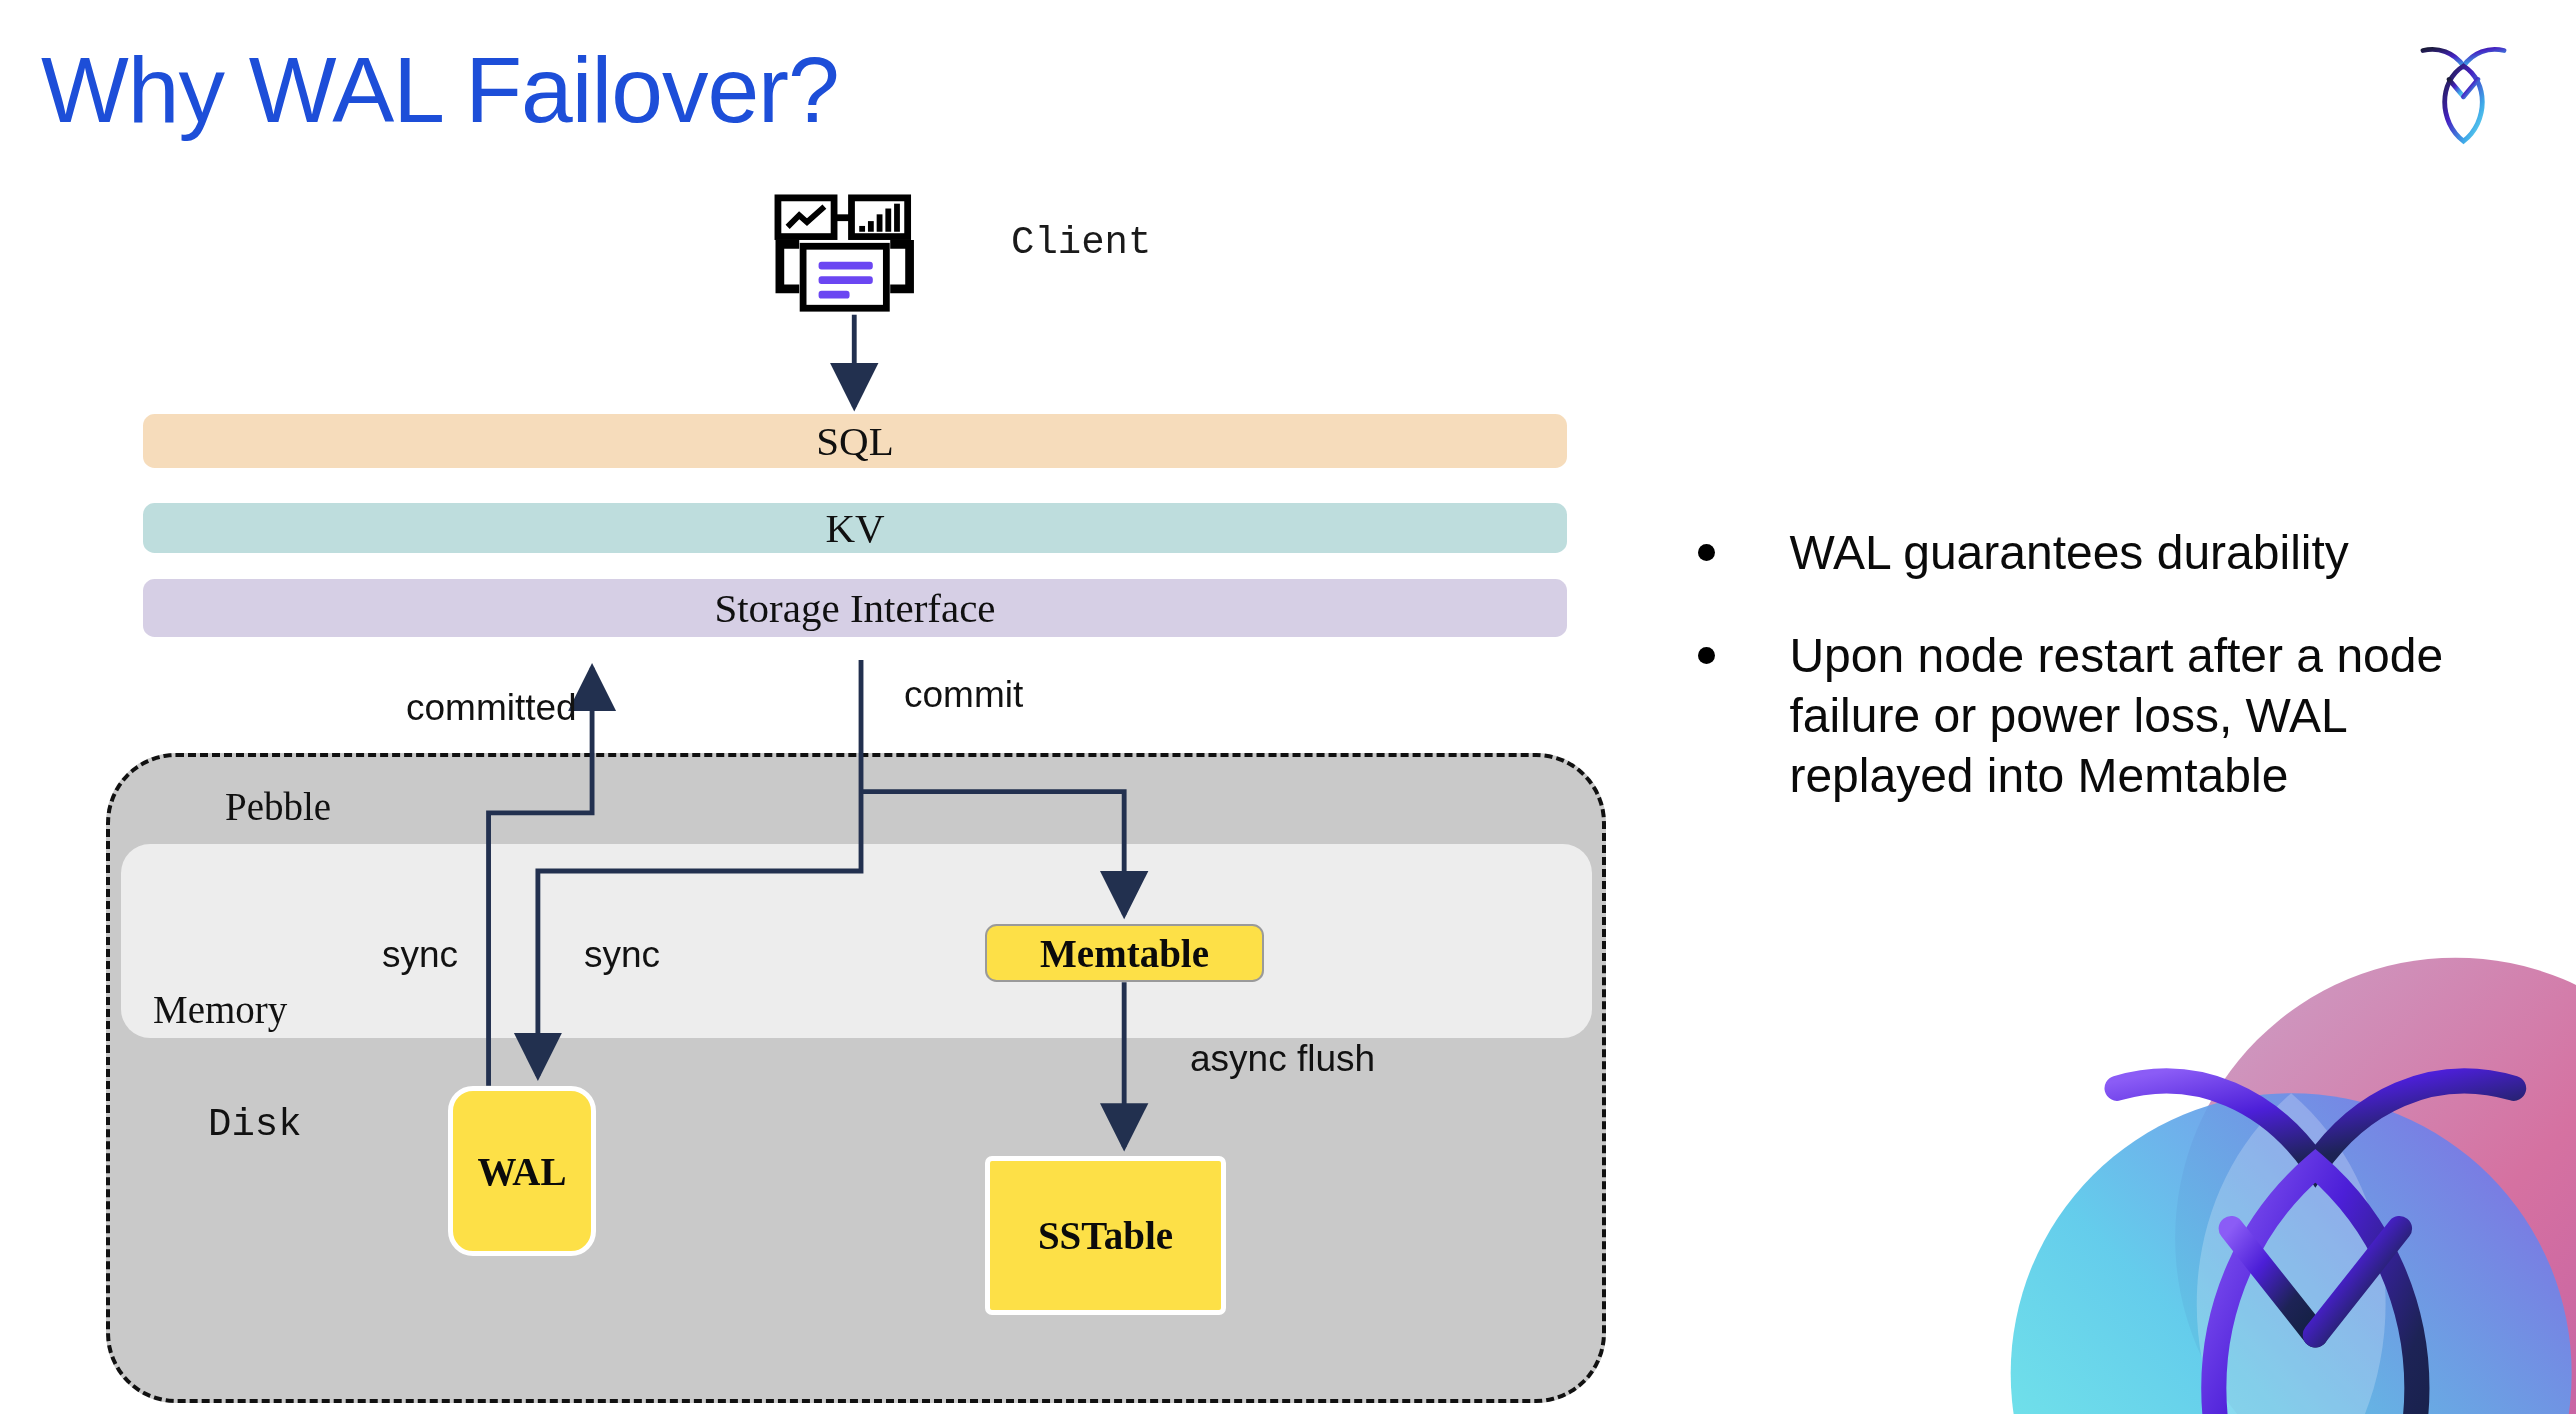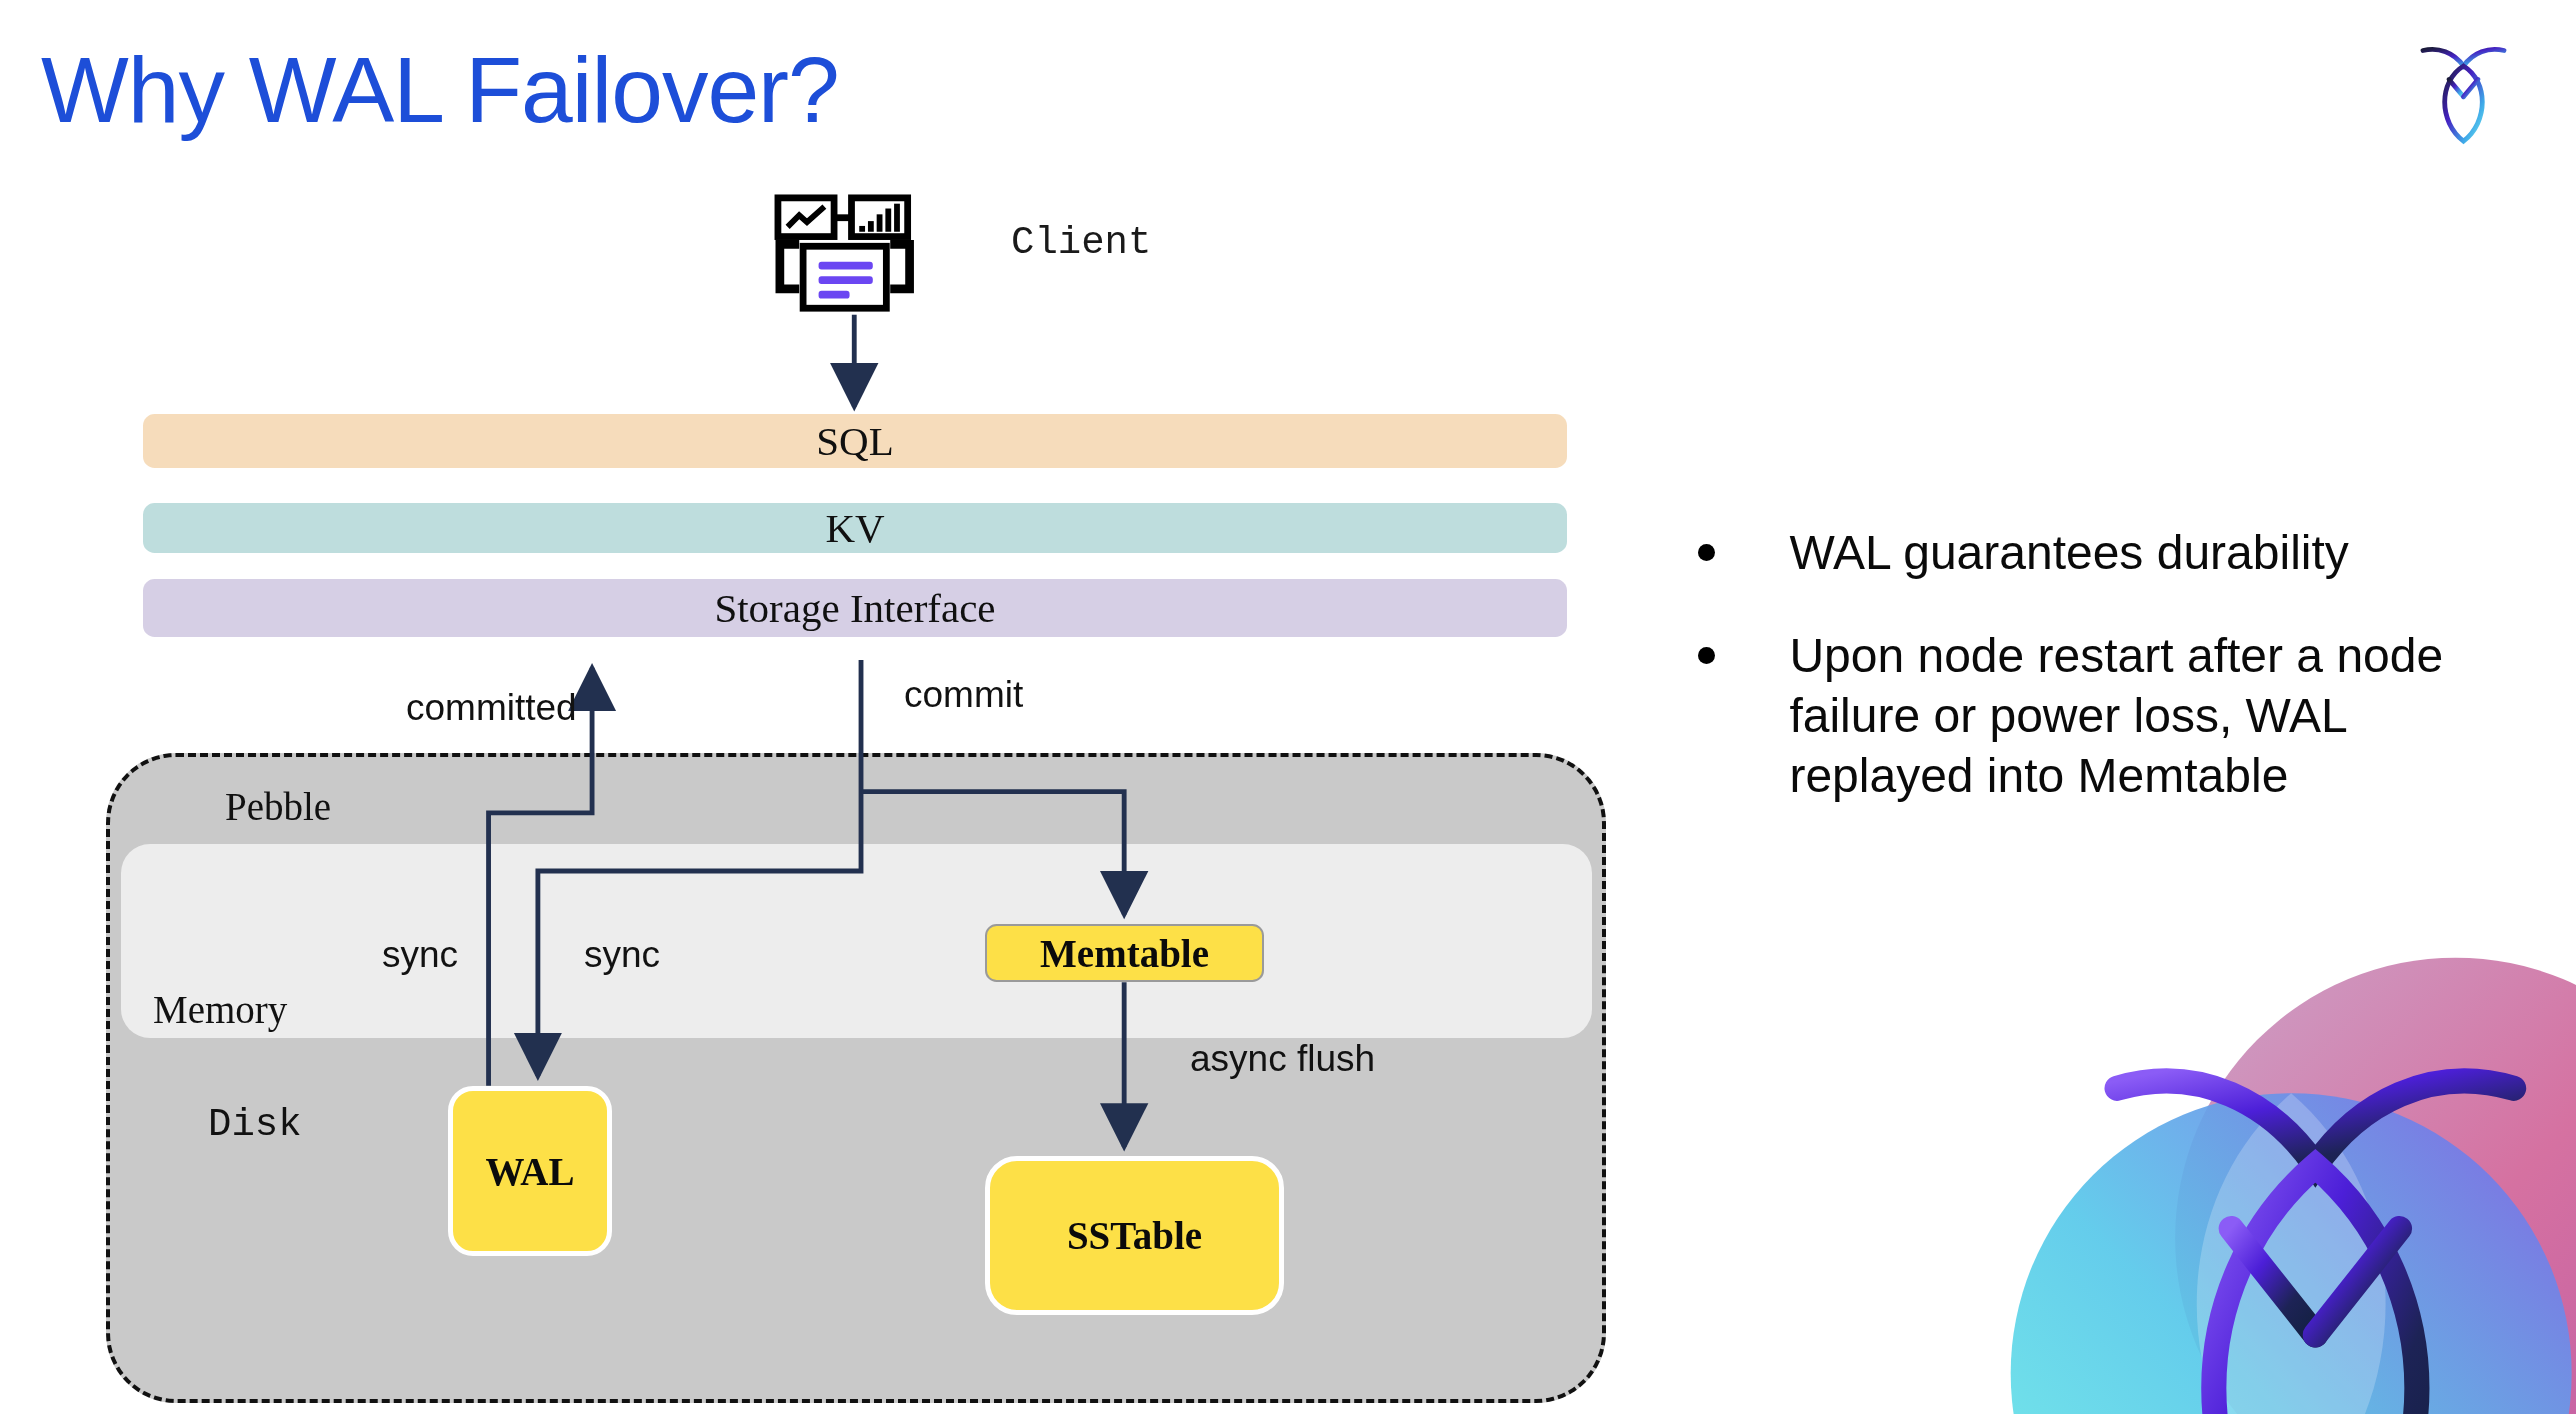--- a/index.html
+++ b/index.html
@@ -92,26 +92,26 @@
     font-family:"Liberation Serif",serif;
     font-weight:bold;
     font-size:39px;color:#0b0b0b;
     box-sizing:border-box;
   }
   .node-memtable{
     left:985px;top:924px;width:279px;height:58px;
     border:2.9px solid #9a9a9a;border-radius:11.6px;
   }
   .node-wal{
-    left:448px;top:1086px;width:164px;height:170px;
+    left:448px;top:1086px;width:148px;height:170px;
     border:5.8px solid #ffffff;border-radius:25px;
   }
   .node-sstable{
-    left:985px;top:1156px;width:299px;height:159px;
-    border:5.8px solid #ffffff;border-radius:32px;justify-content:center;
+    left:985px;top:1156px;width:241px;height:159px;
+    border:5.8px solid #ffffff;border-radius:7px;justify-content:center;
   }
 
   
   .edge-label{
     position:absolute;
     font-family:"Liberation Sans",sans-serif;
     font-size:37px;color:#121212;
     white-space:nowrap;
   }
   .lbl-committed{left:406px;top:687px;}

